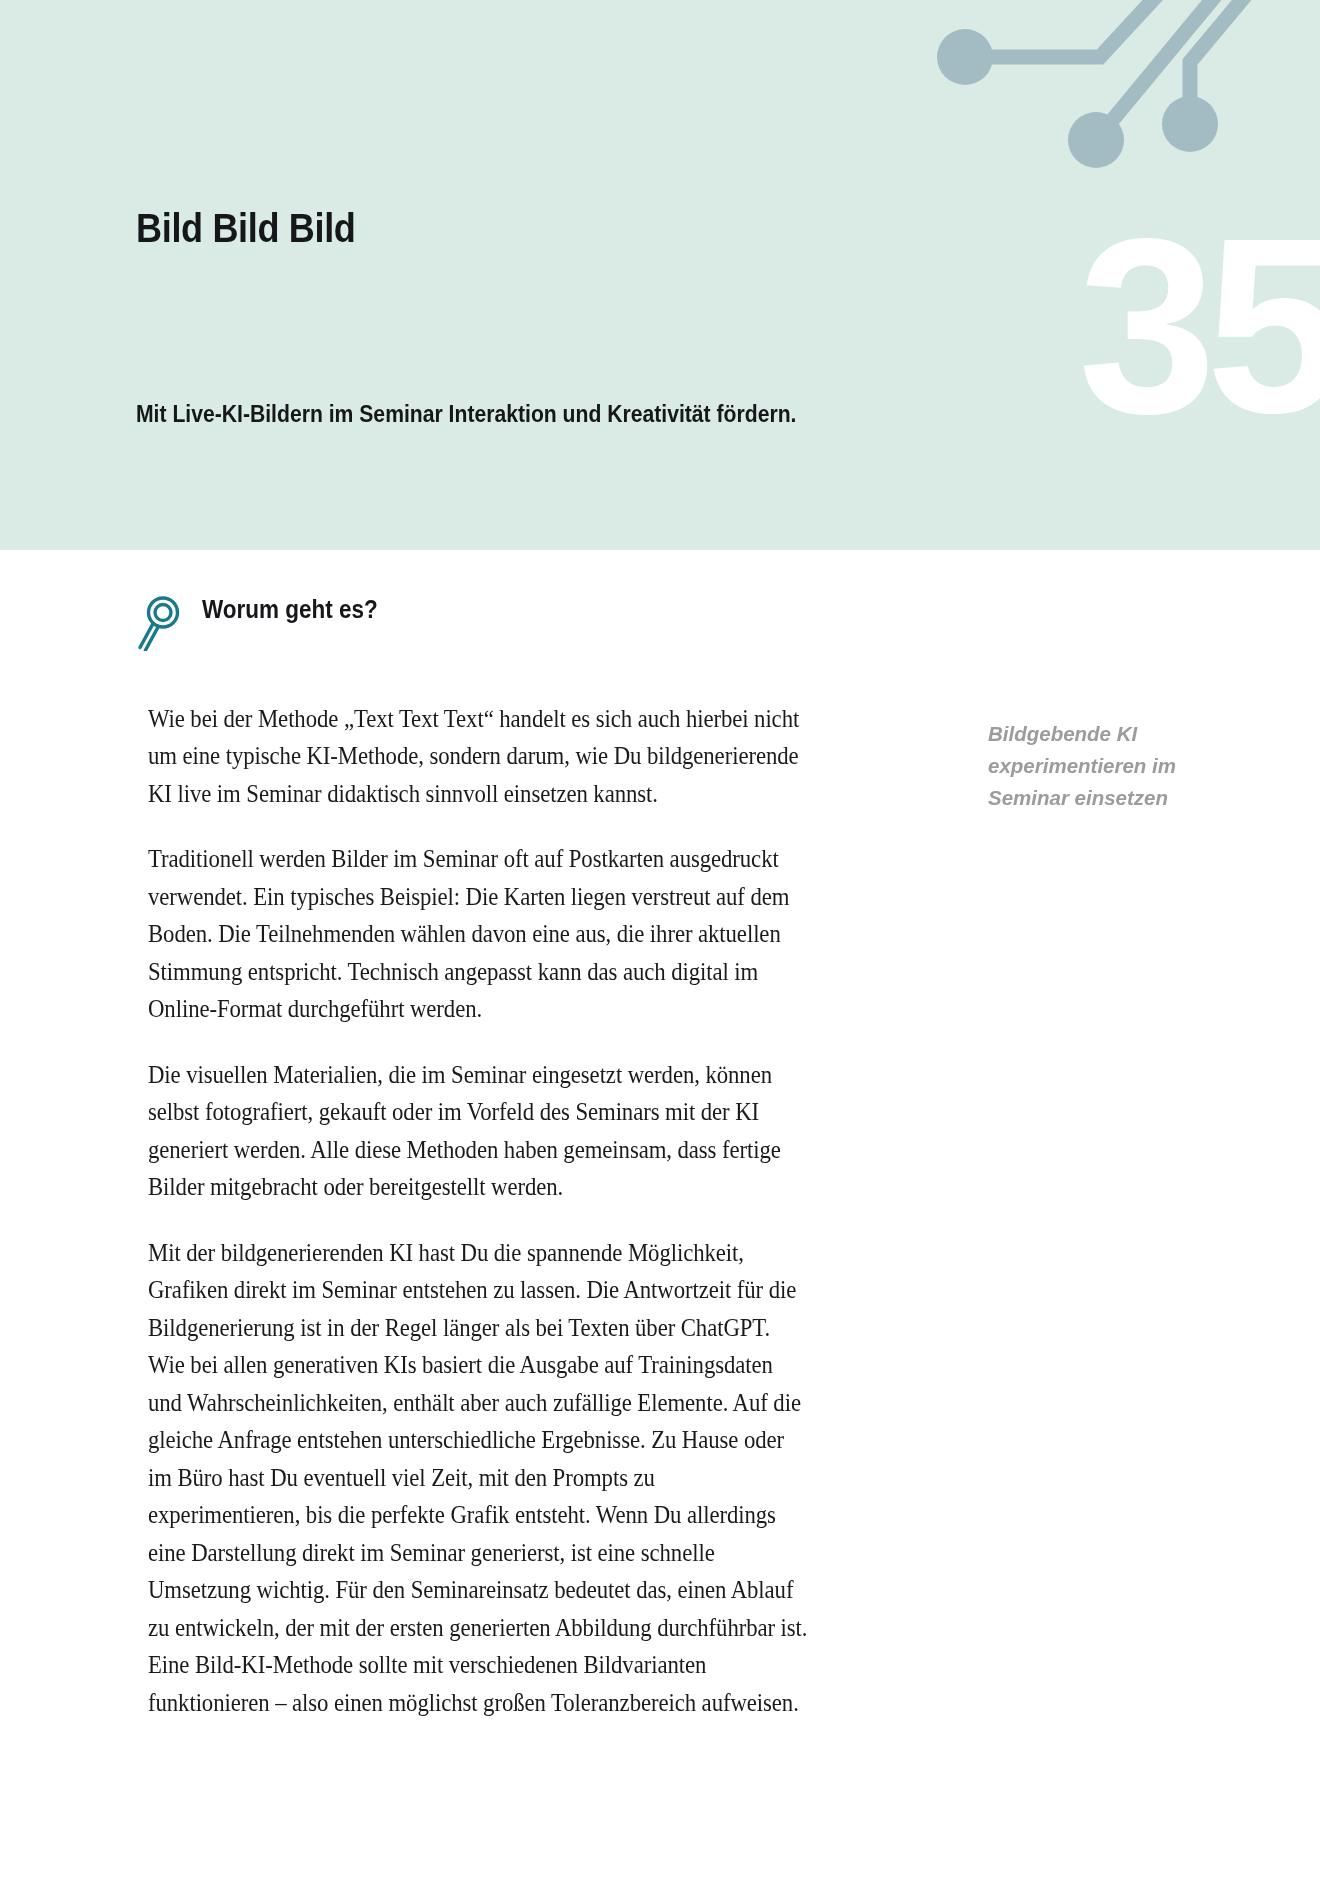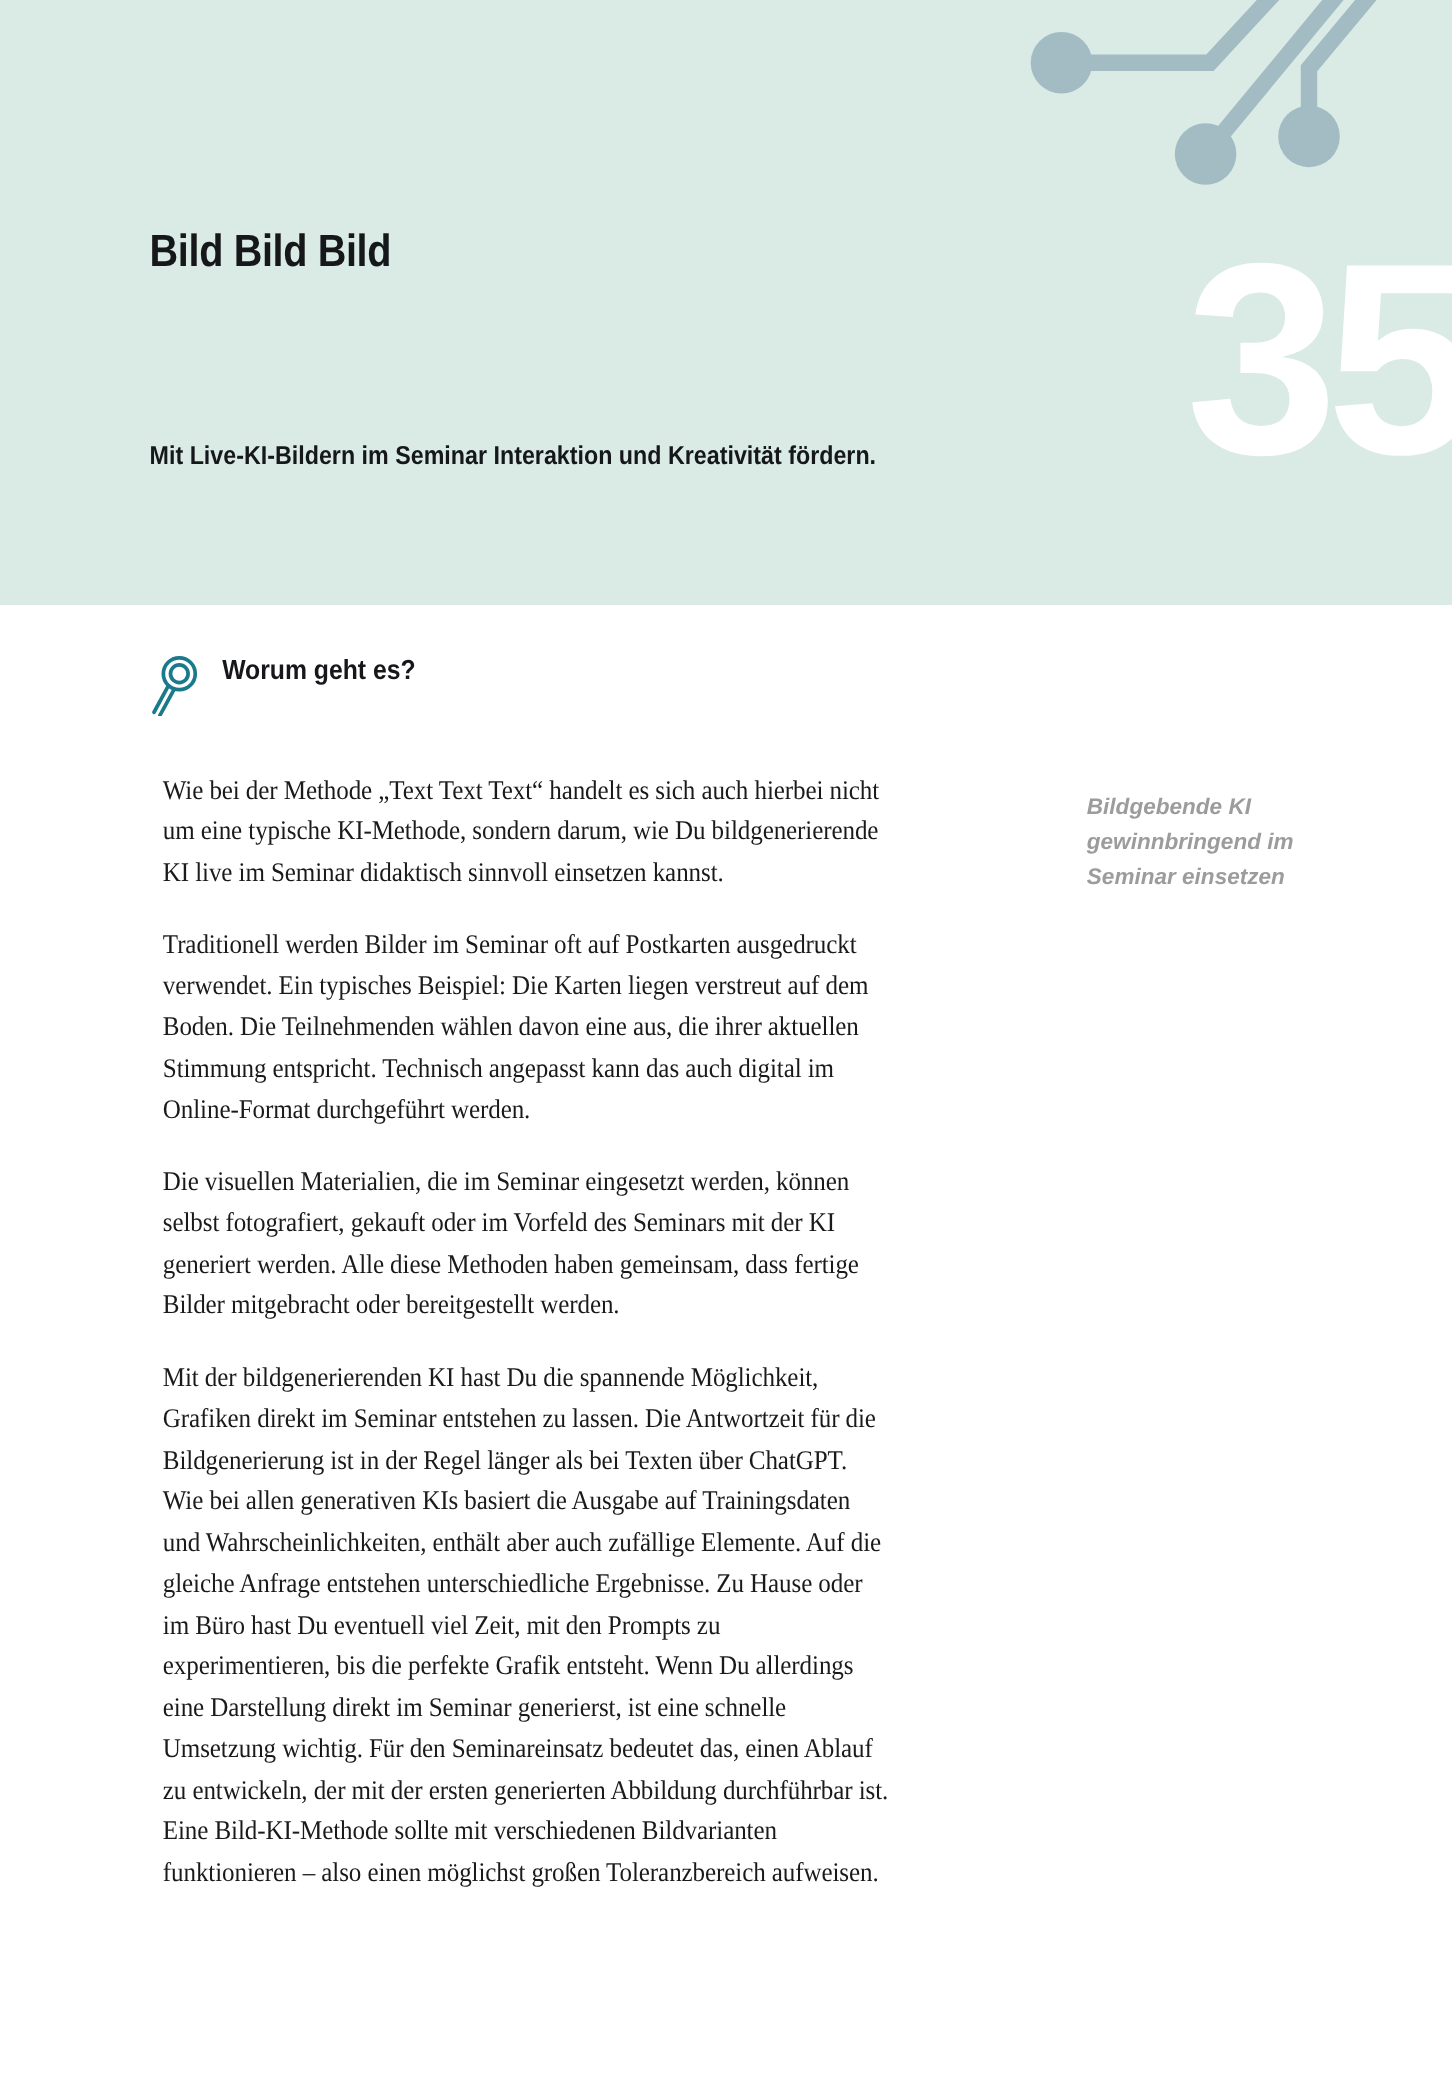--- a/index.html
+++ b/index.html
@@ -183,15 +183,15 @@
     <span class="section-head-label">Worum geht es?</span>
   </div>
 
   <div class="body-column">
     <p class="body-paragraph">Wie bei der Methode „Text Text Text“ handelt es sich auch hierbei nicht um eine typische KI-Methode, sondern darum, wie Du bildgenerierende KI live im Seminar didaktisch sinnvoll einsetzen kannst.</p>
     <p class="body-paragraph">Traditionell werden Bilder im Seminar oft auf Postkarten ausgedruckt verwendet. Ein typisches Beispiel: Die Karten liegen verstreut auf dem Boden. Die Teilnehmenden wählen davon eine aus, die ihrer aktuellen Stimmung entspricht. Technisch angepasst kann das auch digital im Online-Format durchgeführt werden.</p>
     <p class="body-paragraph">Die visuellen Materialien, die im Seminar eingesetzt werden, können selbst fotografiert, gekauft oder im Vorfeld des Seminars mit der KI generiert werden. Alle diese Methoden haben gemeinsam, dass fertige Bilder mitgebracht oder bereitgestellt werden.</p>
     <p class="body-paragraph">Mit der bildgenerierenden KI hast Du die spannende Möglichkeit, Grafiken direkt im Seminar entstehen zu lassen. Die Antwortzeit für die Bildgenerierung ist in der Regel länger als bei Texten über ChatGPT. Wie bei allen generativen KIs basiert die Ausgabe auf Trainingsdaten und Wahrscheinlichkeiten, enthält aber auch zufällige Elemente. Auf die gleiche Anfrage entstehen unterschiedliche Ergebnisse. Zu Hause oder im Büro hast Du eventuell viel Zeit, mit den Prompts zu experimentieren, bis die perfekte Grafik entsteht. Wenn Du allerdings eine Darstellung direkt im Seminar generierst, ist eine schnelle Umsetzung wichtig. Für den Seminareinsatz bedeutet das, einen Ablauf zu entwickeln, der mit der ersten generierten Abbildung durchführbar ist. Eine Bild-KI-Methode sollte mit verschiedenen Bildvarianten funktionieren – also einen möglichst großen Toleranzbereich aufweisen.</p>
   </div>
 
-  <div class="sidenote">Bildgebende KI gewinnbringend im Seminar einsetzen</div>
+  <div class="sidenote">Bildgebende KI experimentieren im Seminar einsetzen</div>
 
 </div>
 
 </body></html>

